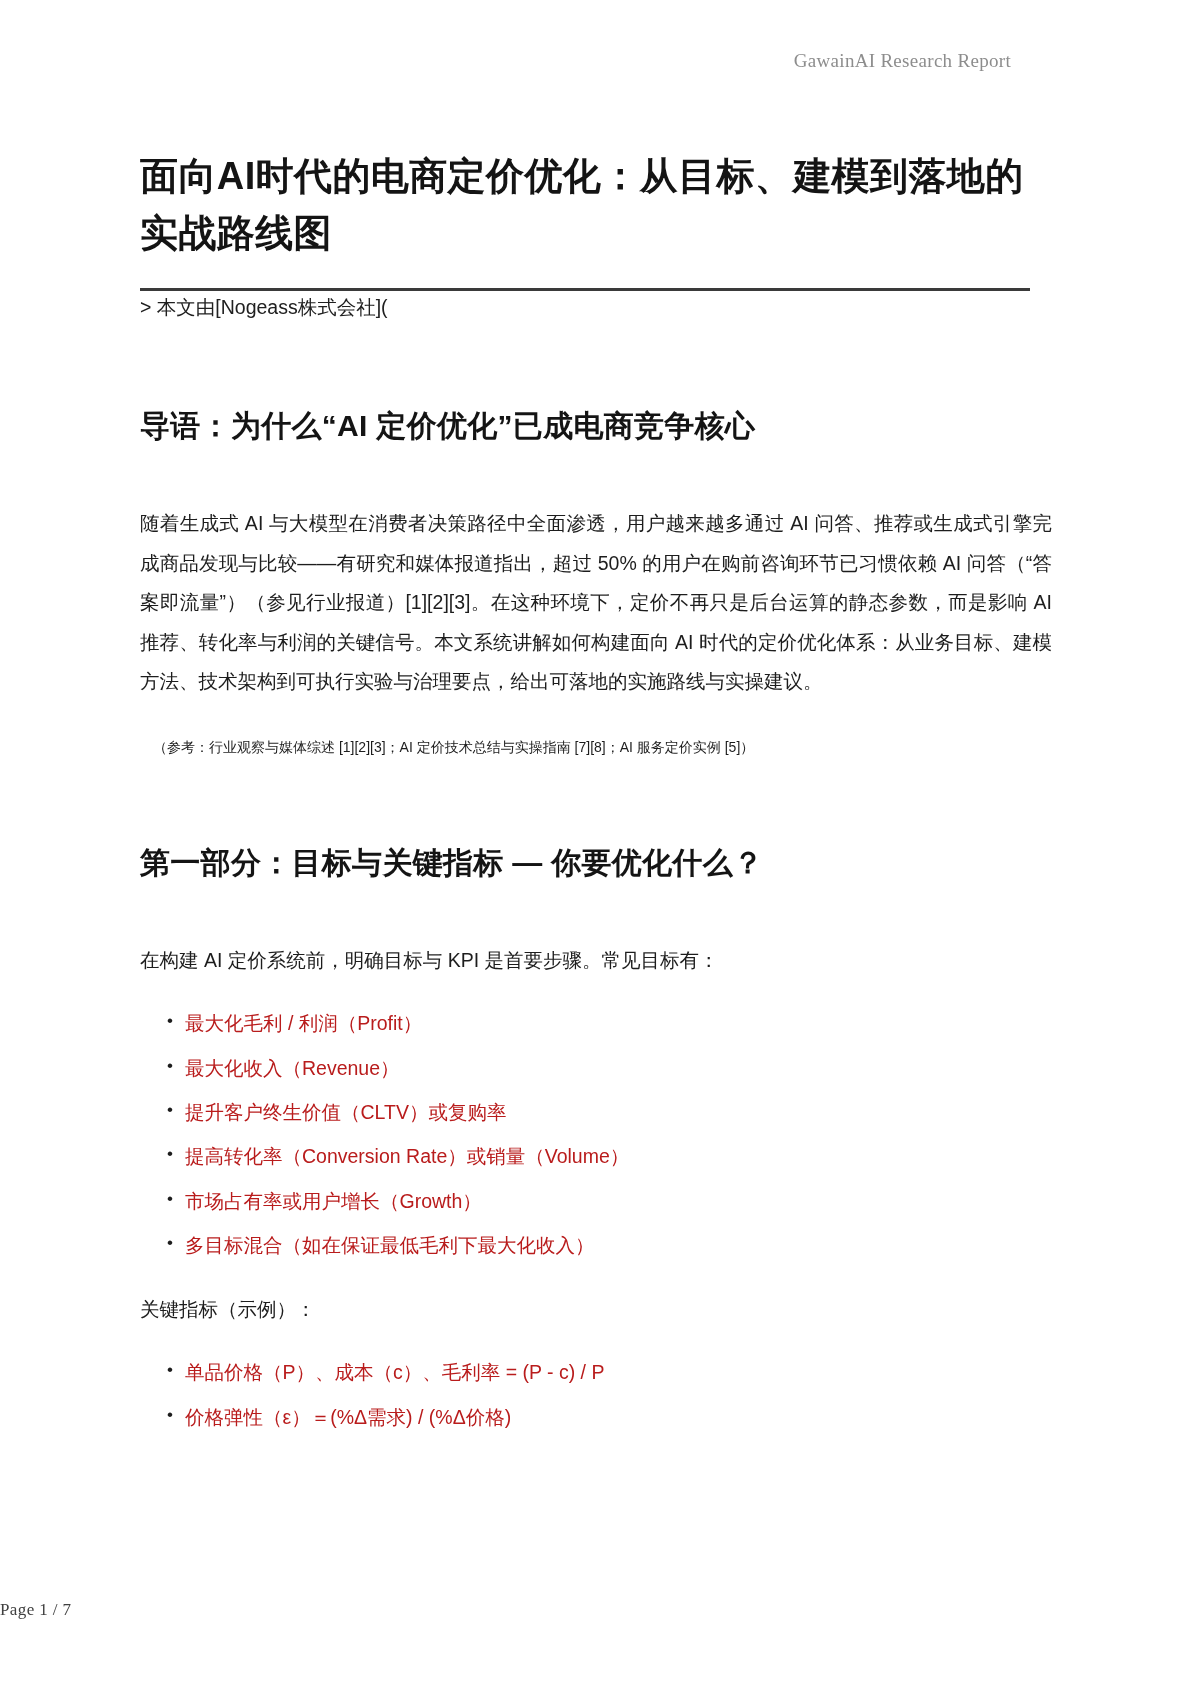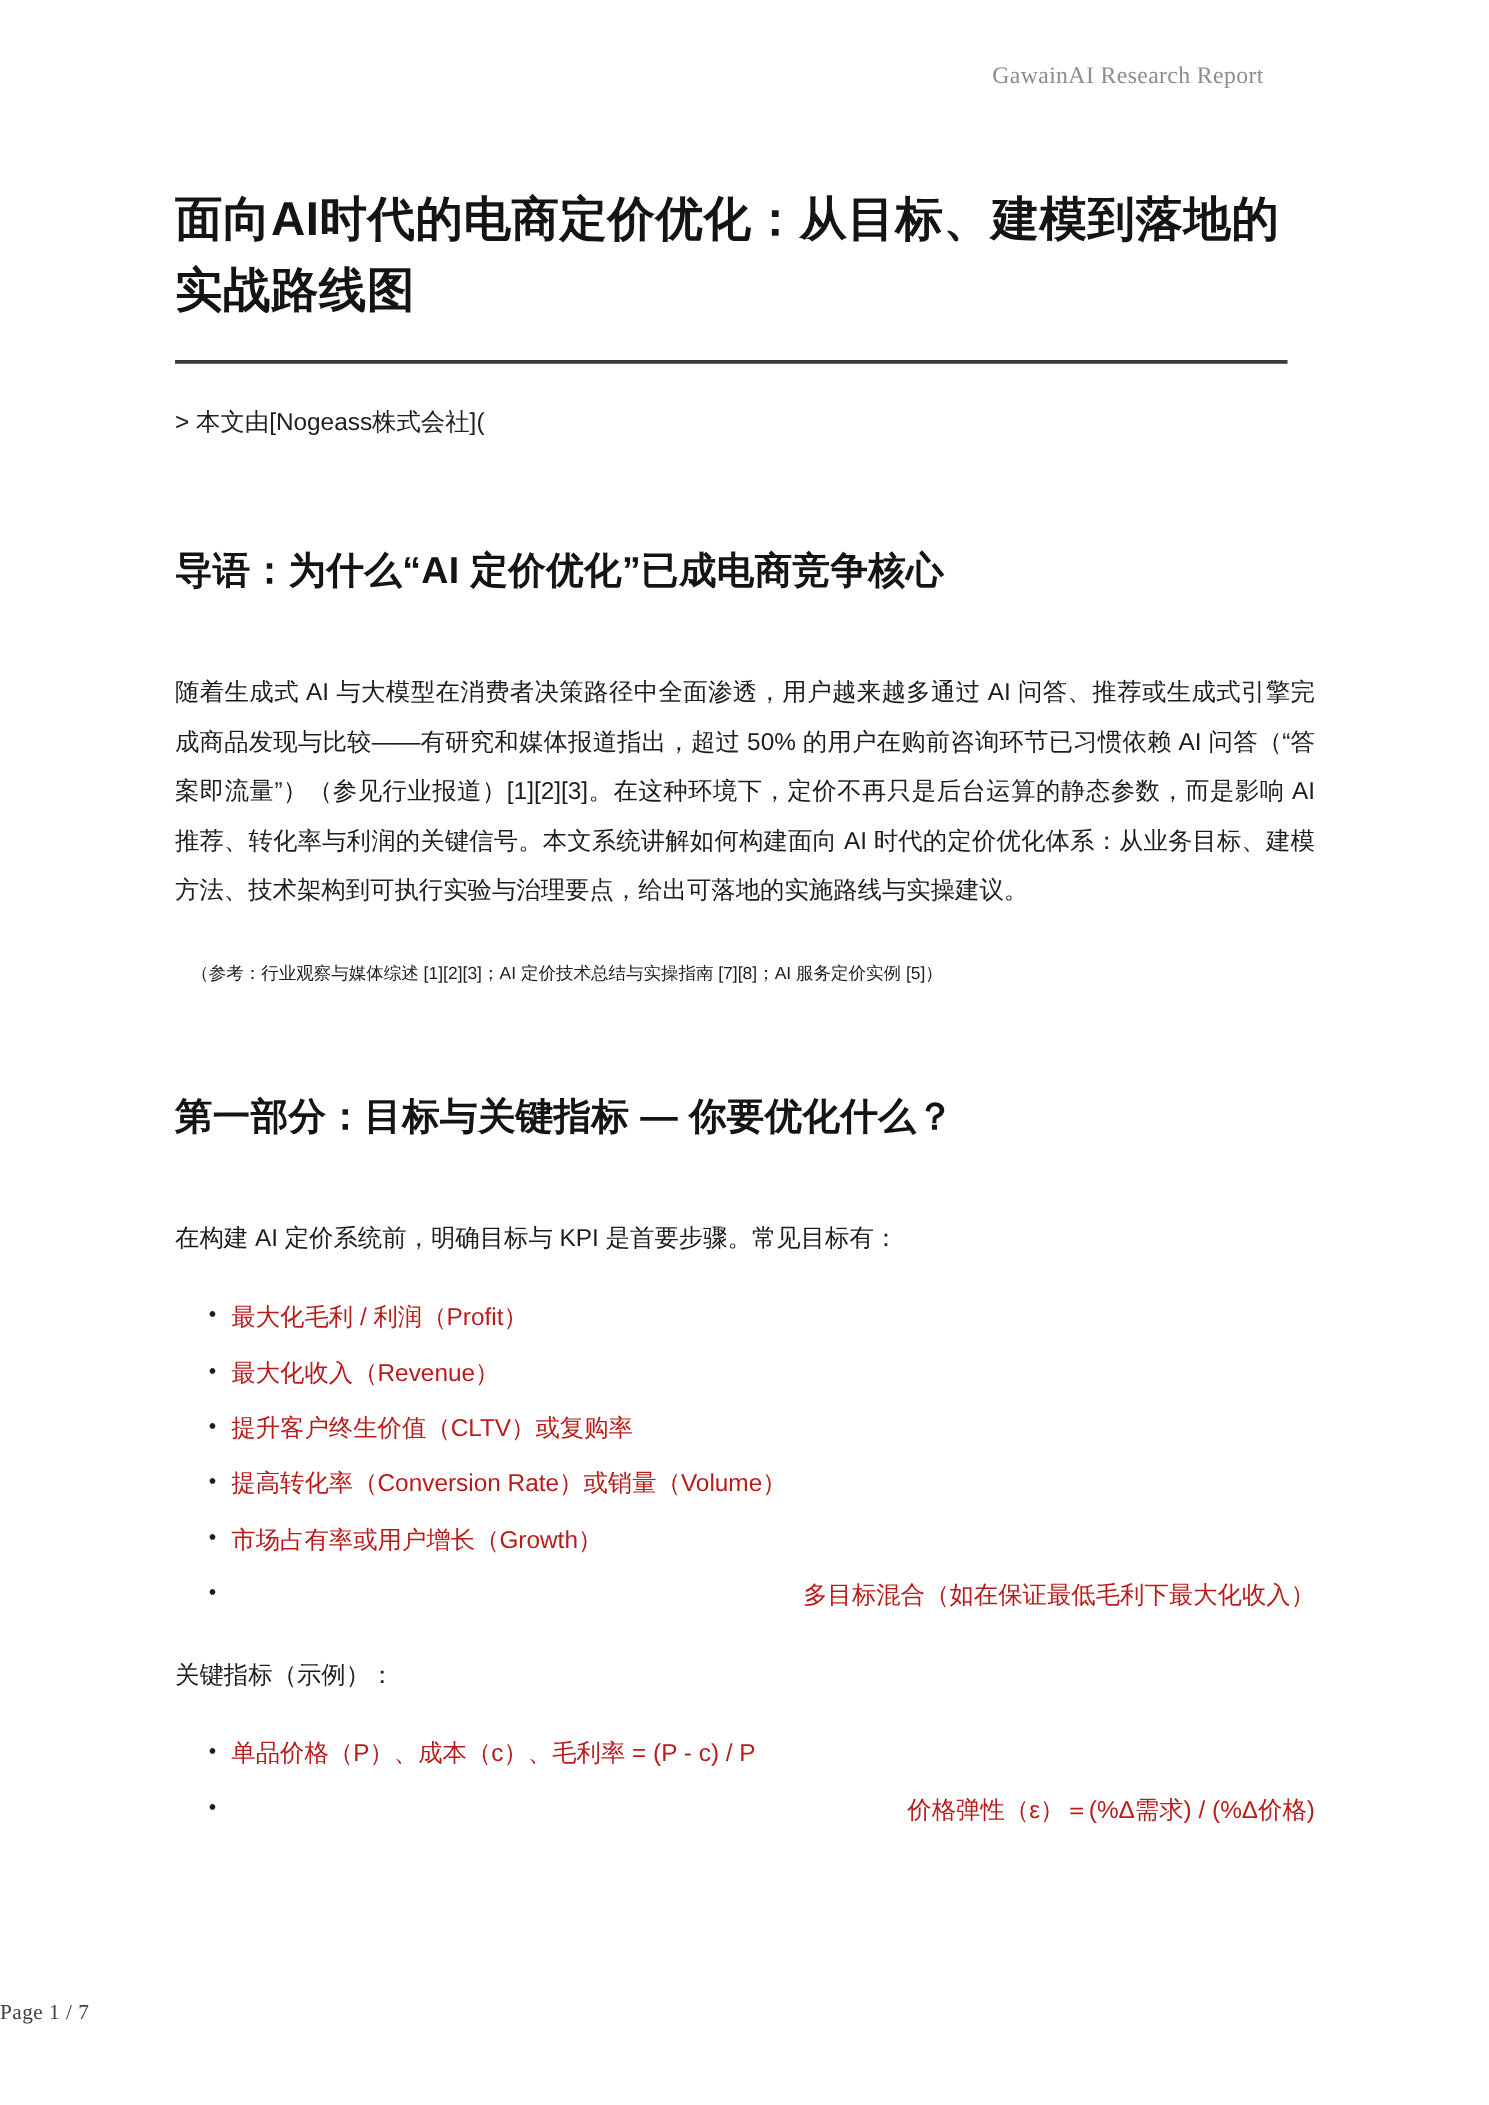--- a/index.html
+++ b/index.html
@@ -51,21 +51,20 @@
   .title-rule {
     border: none;
     border-top: 3px solid #3a3a3a;
     margin: 26px 0 0 0;
     width: 890px;
   }
   .byline {
     font-size: 19.5px;
     line-height: 1.7;
     color: #202020;
-    margin-top: 31px;
   }
   h2.section-heading {
     font-size: 30px;
     font-weight: 700;
     line-height: 1.5;
     letter-spacing: 0.3px;
     color: #141414;
     margin: 0;
   }
   .gap-lg { height: 79px; }
@@ -92,21 +91,21 @@
     padding: 0 0 0 27px;
   }
   ul.bullets li {
     font-size: 19.5px;
     line-height: 1.2;
     color: #b91c1c;
     position: relative;
     padding-left: 18px;
     margin: 0 0 21px 0;
   }
-  ul.bullets li:last-child { margin-bottom: 0; text-align: right; }
+  ul.bullets li:last-child { margin-bottom: 0; }
   ul.bullets li::before {
     content: "\2022";
     position: absolute;
     left: 0;
     top: -1px;
     font-size: 17px;
     color: #1d1d1d;
   }
   
   .doc-footer {

